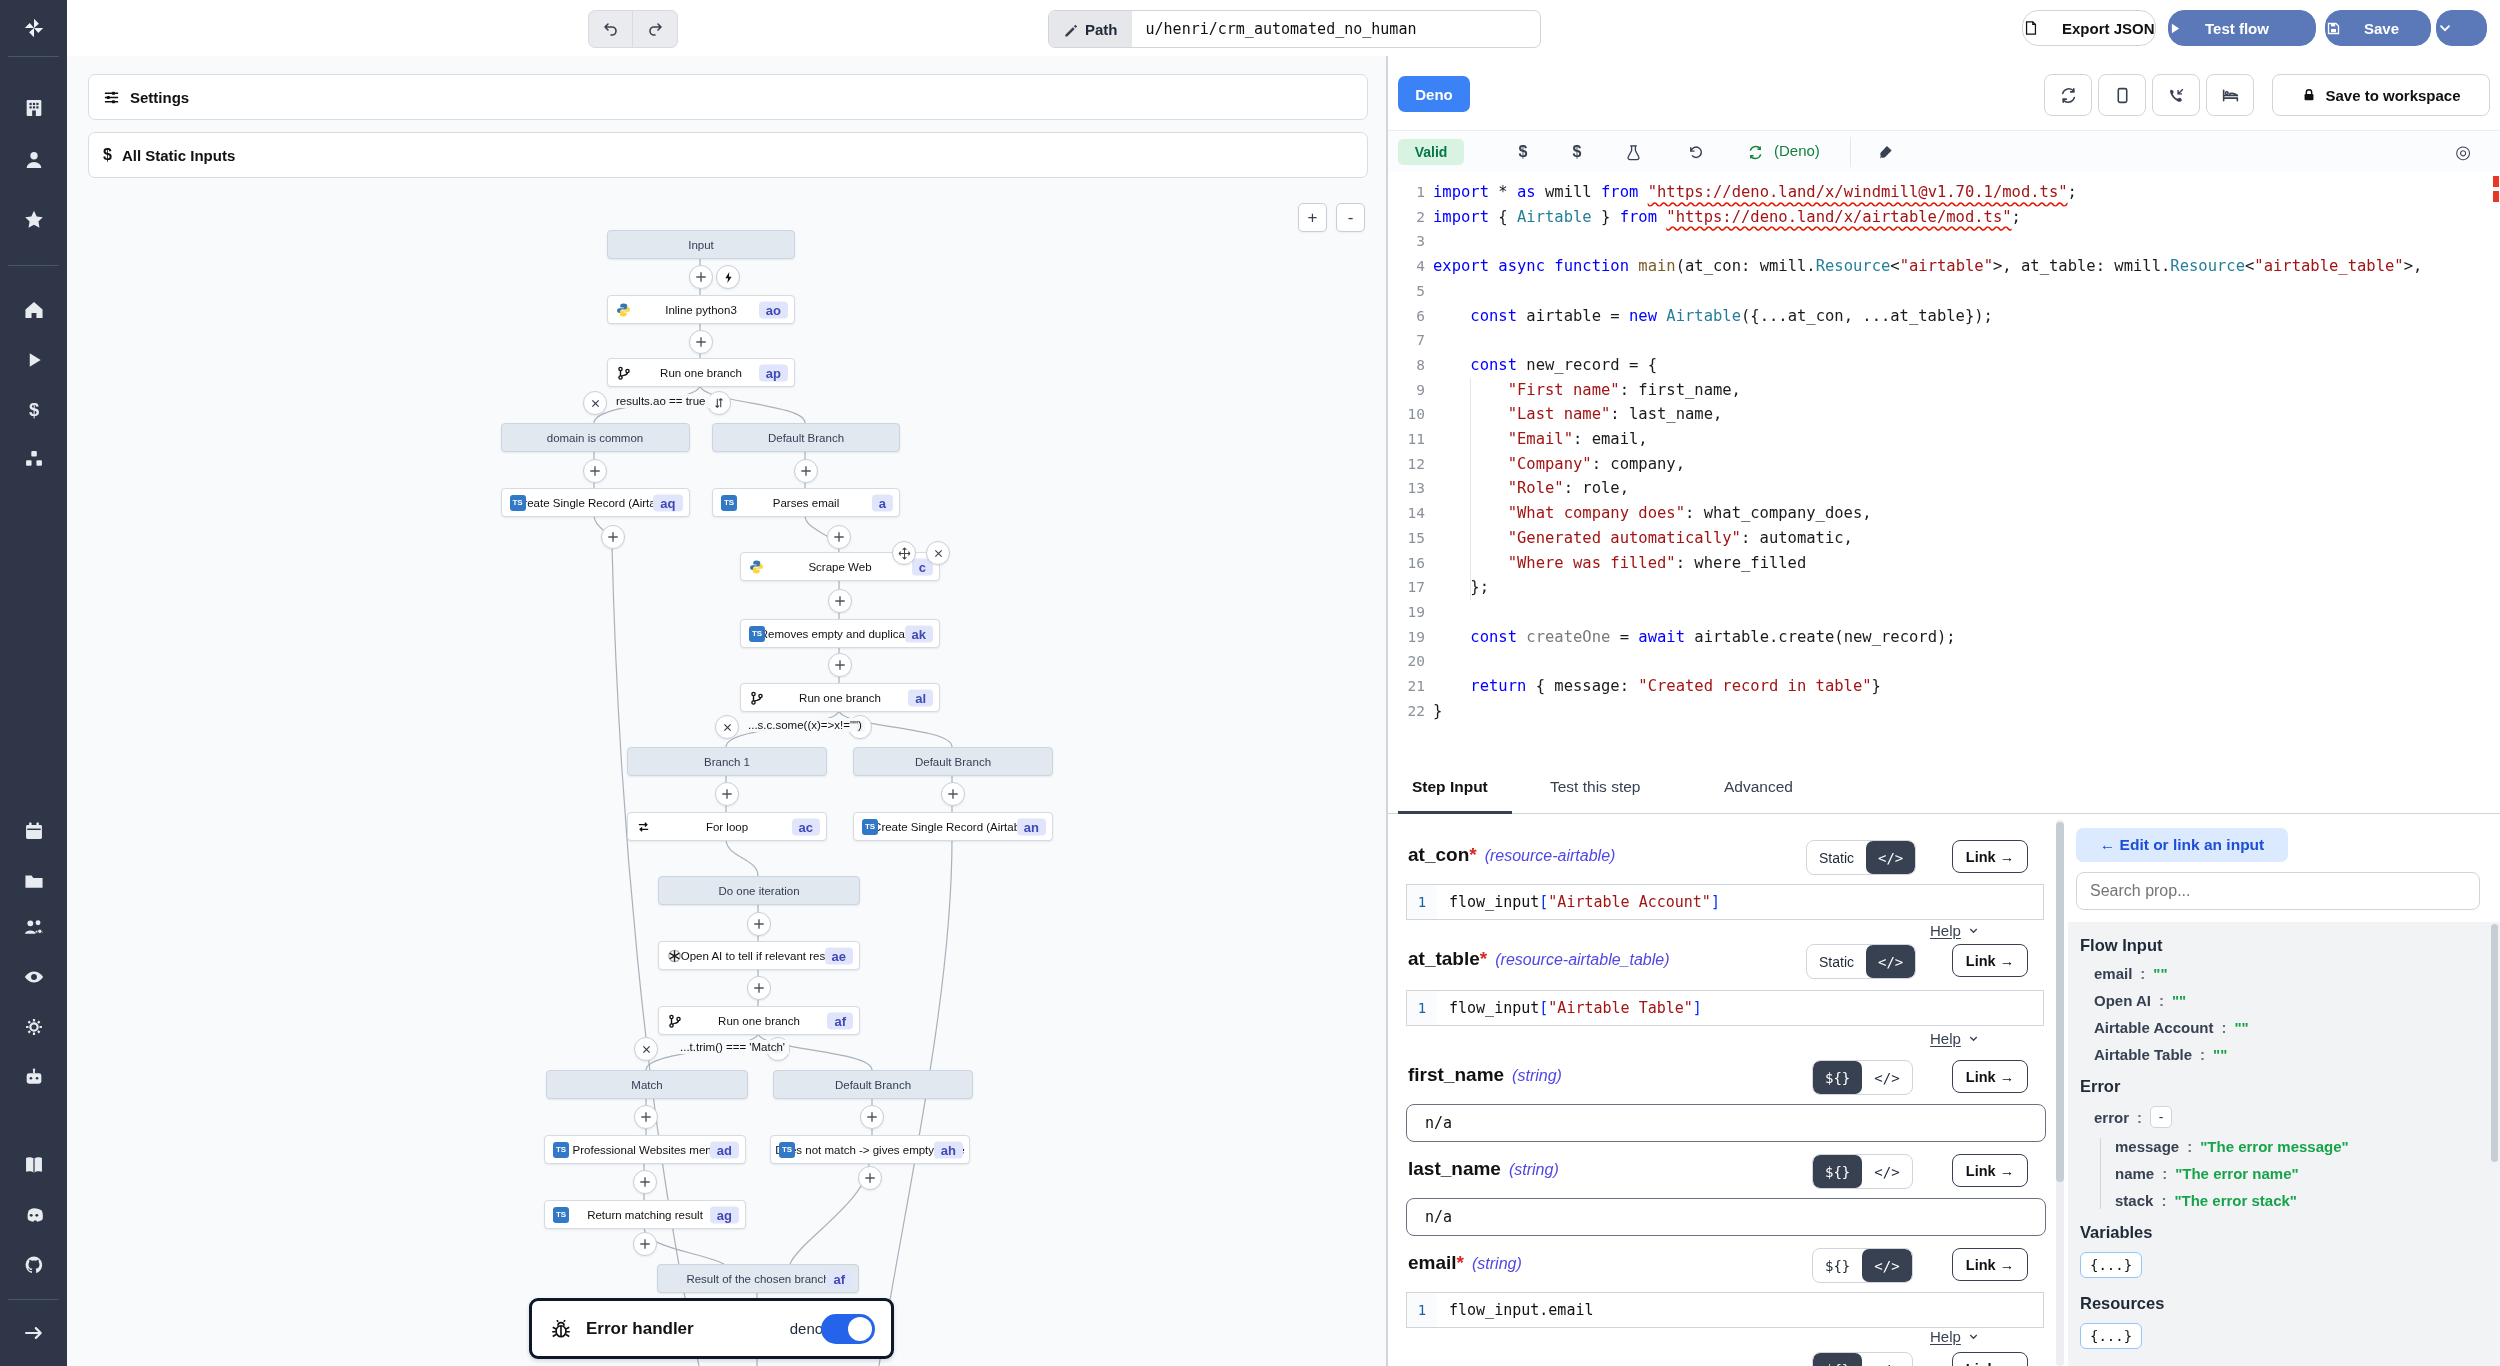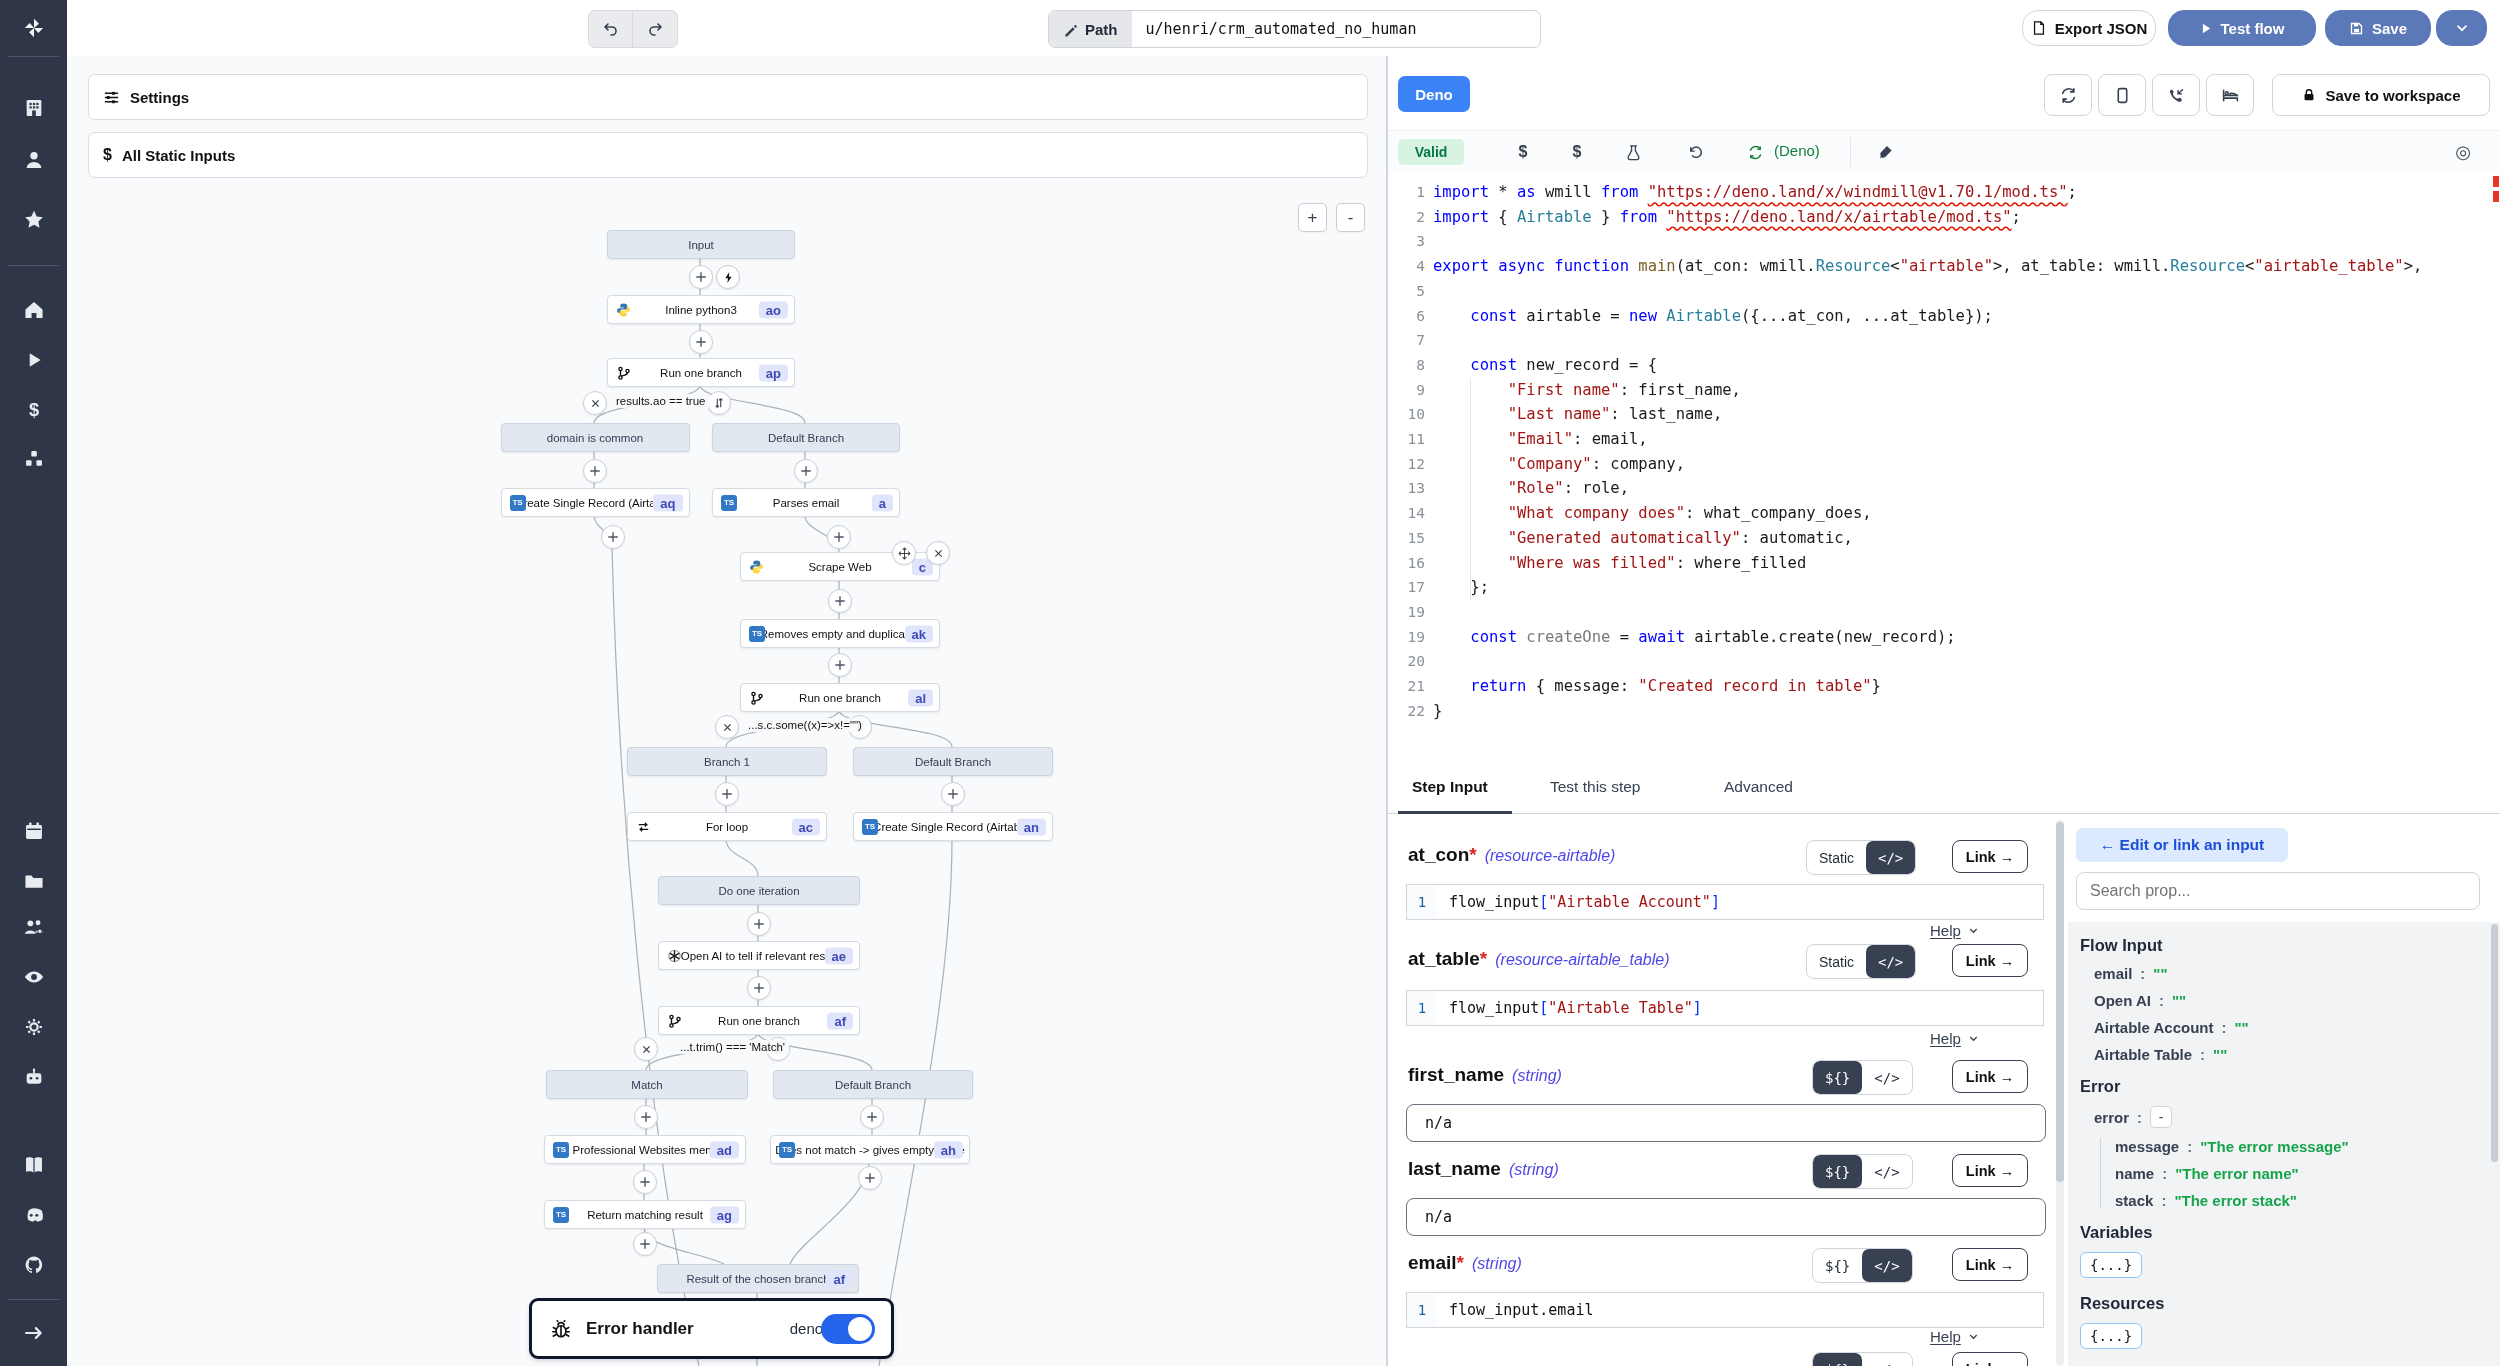--- a/index.html
+++ b/index.html
@@ -9,21 +9,21 @@
   #sidebar{position:absolute;left:0;top:0;width:67px;height:1366px;background:#2e3648;}
   .sb-item{position:absolute;left:0;width:67px;height:40px;display:flex;align-items:center;justify-content:center;cursor:pointer;}
   .sb-sep{position:absolute;left:8px;width:51px;height:1px;background:#4b5468;}
   
   #topbar{position:absolute;left:67px;top:0;width:2433px;height:56px;background:#fff;border-bottom:1px solid #e5e7eb;}
   .title-input{position:absolute;left:21px;top:10px;width:486px;height:36px;border:1px solid #d1d5db;border-radius:7px;font-family:"Liberation Sans",sans-serif;font-size:17px;font-weight:700;color:#111;padding:0 14px;box-sizing:border-box;background:#fff;}
   .histbtn{position:absolute;top:10px;width:44px;height:36px;background:#e9ebee;border:1px solid #d8dade;display:flex;align-items:center;justify-content:center;cursor:pointer;}
   .pathchip{position:absolute;left:981px;top:10px;height:36px;display:flex;border:1px solid #d1d5db;border-radius:7px;overflow:hidden;background:#fff;}
   .pathchip .seg1{background:#e5e7eb;display:flex;align-items:center;gap:7px;padding:0 14px;font-size:15px;font-weight:700;color:#1f2937;}
   .pathchip .seg2{display:flex;align-items:center;padding:0 14px;width:380px;font-family:"DejaVu Sans Mono","Liberation Mono",monospace;font-size:15px;color:#111;}
-  .btn{display:flex;align-items:center;justify-content:center;gap:8px;border-radius:16px;font-size:15px;font-weight:700;cursor:pointer;box-sizing:border-box;}
+  .btn{display:flex;align-items:center;gap:23px;border-radius:16px;font-size:15px;font-weight:700;cursor:pointer;box-sizing:border-box;}
   .btn.white{background:#fff;border:1px solid #d1d5db;color:#111;}
   .btn.blue{background:#5b79b9;border:1px solid #5b79b9;color:#fff;}
   
   #canvas{position:absolute;left:67px;top:56px;width:1319px;height:1310px;background:#f8fafc;border-right:2px solid #d1d5db;overflow:hidden;}
   .panelbar{position:absolute;left:21px;width:1280px;height:46px;background:#fff;border:1px solid #d9dde2;border-radius:7px;display:flex;align-items:center;gap:10px;padding:16px 14px;box-sizing:border-box;font-size:15px;font-weight:700;color:#111;cursor:pointer;}
   .zoombtn{position:absolute;width:27px;height:27px;background:#fff;border:1px solid #c9ced6;border-radius:5px;display:flex;align-items:center;justify-content:center;font-size:17px;color:#374151;cursor:pointer;box-shadow:0 1px 2px rgba(0,0,0,.05);}
   #edges{position:absolute;left:0;top:0;pointer-events:none;}
   .fnode{position:absolute;height:27px;border-radius:4px;display:flex;align-items:center;justify-content:center;font-size:11.5px;box-shadow:0 1px 2px rgba(15,23,42,.08);cursor:pointer;white-space:nowrap;}
   .fnode.white{background:#fff;border:1px solid #d6dbe1;color:#111;}
   .fnode.gray{background:#e2e8f0;border:1px solid #cbd5e1;color:#334155;}

